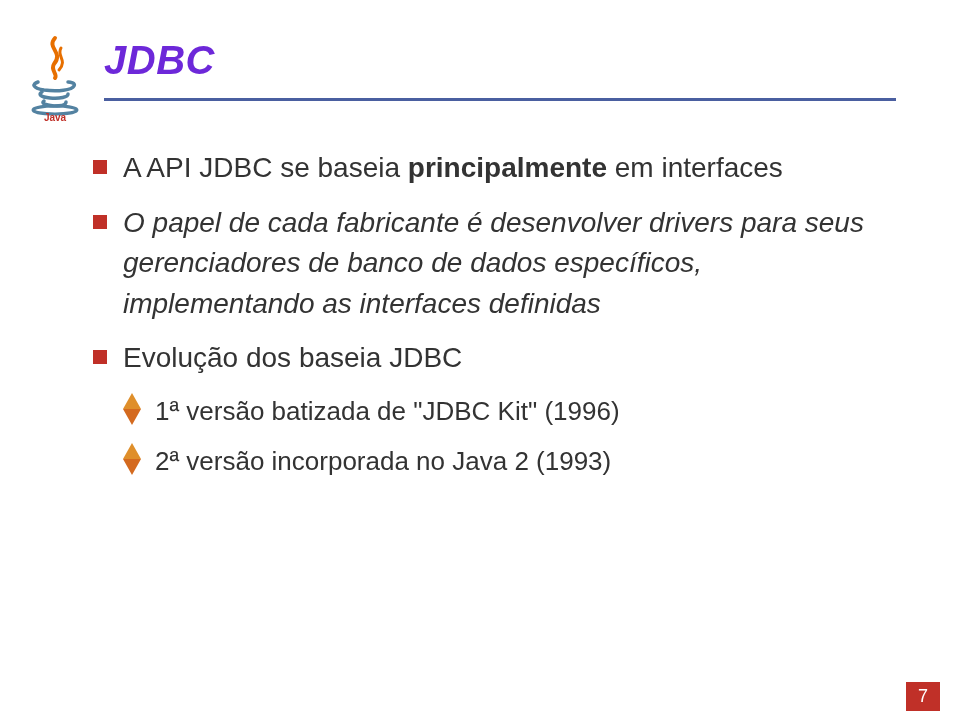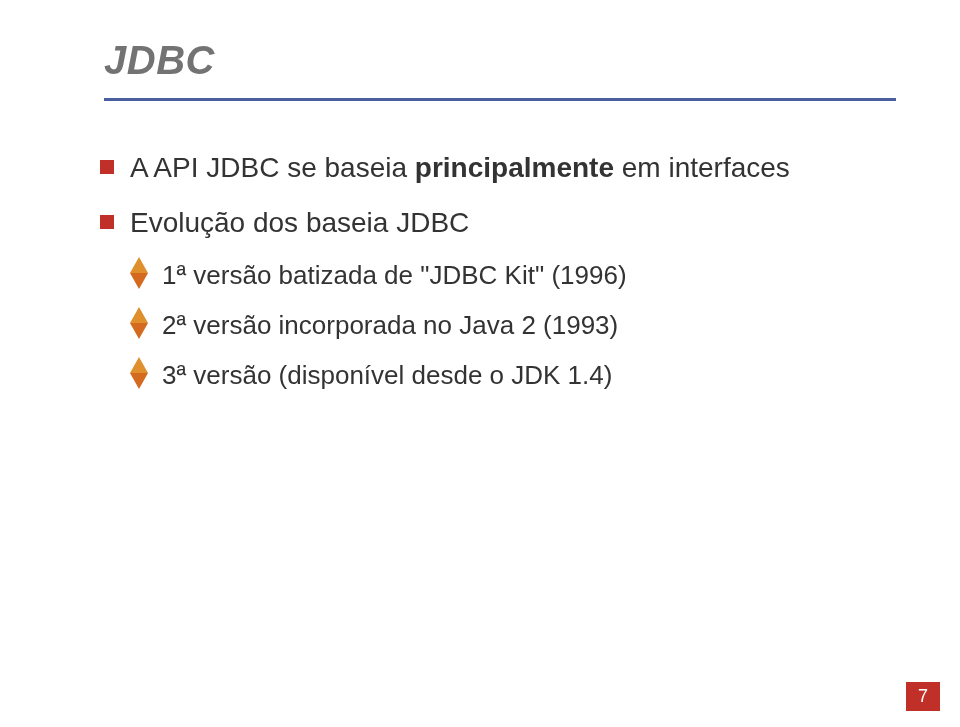--- a/index.html
+++ b/index.html
@@ -28,35 +28,35 @@
   }
   .title-block {
     position: absolute;
     top: 38px;
     left: 104px;
   }
   .title {
     font-size: 40px;
     font-weight: bold;
     font-style: italic;
-    color: #737373;
+    color: #6d28d9;
     letter-spacing: 0.5px;
   }
   .title-rule {
     position: absolute;
     top: 98px;
     left: 104px;
     width: 792px;
     height: 3px;
     background: #4a5fa0;
   }
   .content {
     position: absolute;
     top: 148px;
-    left: 100px;
+    left: 93px;
     width: 780px;
     font-size: 28px;
     line-height: 1.45;
   }
   .li1 {
     position: relative;
     padding-left: 30px;
     margin-bottom: 14px;
   }
   .li1::before {
@@ -109,44 +109,55 @@
     font-size: 18px;
     padding: 4px 12px;
   }
   .italic { font-style: italic; }
 </style>
 </head>
 <body>
 
 <div class="slide">
 
+  <div class="logo">
+    <svg viewBox="0 0 62 88" width="62" height="88">
+      <path d="M31 4 C 22 14, 40 18, 30 30 C 26 36, 34 40, 31 44" stroke="#e76f00" stroke-width="4" fill="none" stroke-linecap="round"></path>
+      <path d="M37 14 C 32 22, 44 26, 35 36" stroke="#e76f00" stroke-width="3" fill="none" stroke-linecap="round"></path>
+      <path d="M14 48 C 8 50, 8 54, 20 56 C 34 58, 48 56, 50 52 C 52 49, 46 48, 44 48" stroke="#5382a1" stroke-width="3.5" fill="none" stroke-linecap="round"></path>
+      <path d="M18 58 C 14 60, 16 63, 26 64 C 36 65, 44 63, 44 60" stroke="#5382a1" stroke-width="3.5" fill="none" stroke-linecap="round"></path>
+      <path d="M20 67 C 17 69, 20 71, 30 72 C 40 72, 42 70, 42 68" stroke="#5382a1" stroke-width="3.5" fill="none" stroke-linecap="round"></path>
+      <ellipse cx="31" cy="76" rx="22" ry="4" fill="none" stroke="#5382a1" stroke-width="3"></ellipse>
+      <text x="31" y="87" font-size="10" font-weight="bold" fill="#c03028" text-anchor="middle" font-family="Arial">Java</text>
+    </svg>
+  </div>
 
   <div class="title-block">
     <span class="title">JDBC</span>
   </div>
   <div class="title-rule"></div>
 
   <div class="content">
 
     <div class="li1">
       <span>A API JDBC se baseia </span><span class="emph">principalmente</span><span> em interfaces</span>
     </div>
 
+    <div class="li1">
+      <span class="italic">O papel de cada fabricante é desenvolver drivers para seus gerenciadores de banco de dados específicos, implementando as interfaces definidas</span>
+    </div>
 
     <div class="li1">
       <span>Evolução dos baseia JDBC</span>
     </div>
 
     <div class="li2">
       <span>1ª versão batizada de "JDBC Kit" (1996)</span>
     </div>
     <div class="li2">
       <span>2ª versão incorporada no Java 2 (1993)</span>
     </div>
-    <div class="li2">
-      <span>3ª versão (disponível desde o JDK 1.4)</span>
-    </div>
 
   </div>
 
   <div class="page-num">7</div>
 
 </div>
 
 </body></html>

